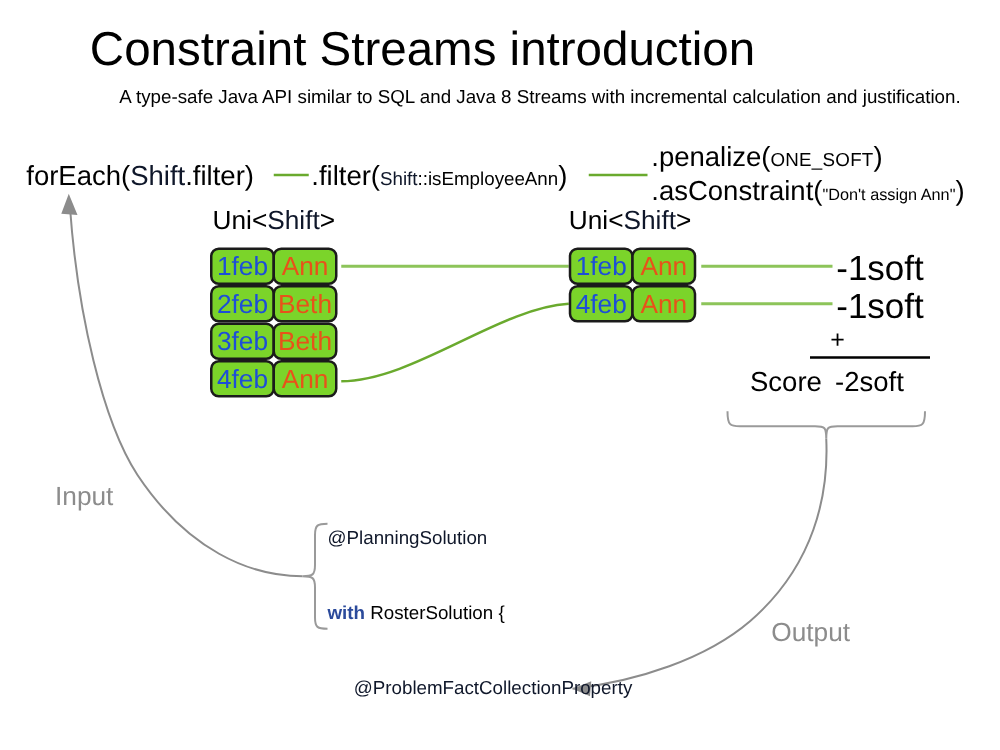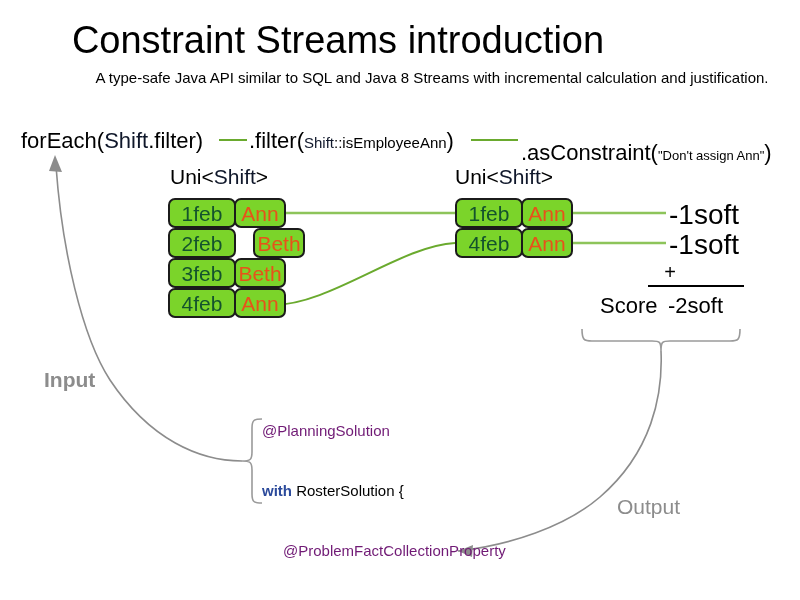--- a/index.html
+++ b/index.html
@@ -58,21 +58,21 @@
     line-height: 26px;
     white-space: nowrap;
   }
   #foreach-expr { left: 21px; top: 128px; }
   #filter-expr  { left: 249px; top: 128px; }
   #penalize-expr  { left: 521px; top: 113px; }
   #constraint-expr { left: 521px; top: 140px; }
 
   .g { color: #0f172a; }
   .kw-class { color: #2b4a9b; font-weight: bold; }
-  .ann { color: #701a75; }
+  .ann { color: #0f172a; }
   .small-caps {
     font-size: 15px;
     letter-spacing: 0.2px;
   }
   .small-str { font-size: 13px; }
   .filter-arg { font-size: 15px; }
 
   
   .uni-label {
     position: absolute;
@@ -94,21 +94,21 @@
     background: #7bd42a;
     border: 2px solid #1b1b1b;
     border-radius: 7px;
     height: 30px;
     display: flex;
     align-items: center;
     justify-content: center;
     font-size: 21px;
     line-height: 21px;
   }
-  .cell-date { width: 68px; color: #14532d; margin-right: -2px; }
+  .cell-date { width: 52px; color: #1d4ed8; margin-right: -2px; }
   .cell-name { width: 52px; color: #e8521a; }
 
   .left-col  { left: 168px; }
   .right-col { left: 455px; }
 
   
   .soft-val {
     position: absolute;
     font-size: 28px;
     line-height: 24px;
@@ -148,21 +148,21 @@
   }
 
   
   .flow-label {
     position: absolute;
     font-size: 21px;
     line-height: 24px;
     color: #8c8c8c;
     white-space: nowrap;
   }
-  #input-label  { left: 44px;  top: 368px; font-weight: bold; }
+  #input-label  { left: 44px;  top: 386px; }
   #output-label { left: 617px; top: 495px; }
 
   
   #code {
     position: absolute;
     left: 262px;
     top: 381px;
     font-size: 15px;
     line-height: 20px;
     white-space: pre;
@@ -206,32 +206,33 @@
     <polygon points="55,155 62,172 49,171" fill="#8c8c8c"></polygon>
   </svg>
 
   <div id="title">Constraint Streams introduction</div>
   <div id="subtitle">A type-safe Java API similar to SQL and Java 8 Streams with incremental calculation and justification.</div>
 
   <div class="pipe" id="foreach-expr"><span>forEach(</span><span class="g">Shift</span><span>.filter)</span></div>
 
   <div class="pipe" id="filter-expr"><span>.filter(</span><span class="g filter-arg">Shift</span><span class="filter-arg">::isEmployeeAnn</span><span>)</span></div>
 
+  <div class="pipe" id="penalize-expr"><span>.penalize(</span><span class="small-caps">ONE_SOFT</span><span>)</span></div>
 
   <div class="pipe" id="constraint-expr"><span>.asConstraint(</span><span class="small-str">"Don't assign Ann"</span><span>)</span></div>
 
   <div class="uni-label" id="uni-left"><span>Uni&lt;</span><span class="g">Shift</span><span>&gt;</span></div>
 
   <div class="uni-label" id="uni-right"><span>Uni&lt;</span><span class="g">Shift</span><span>&gt;</span></div>
 
   <div class="shift-row left-col" style="top:198px;">
     <div class="cell cell-date">1feb</div>
     <div class="cell cell-name">Ann</div>
   </div>
-  <div class="shift-row left-col" style="top:228px;gap:19px;">
+  <div class="shift-row left-col" style="top:228px;">
     <div class="cell cell-date">2feb</div>
     <div class="cell cell-name">Beth</div>
   </div>
   <div class="shift-row left-col" style="top:258px;align-items:center;">
     <div class="cell cell-date">3feb</div>
     <div class="cell cell-name">Beth</div>
   </div>
   <div class="shift-row left-col" style="top:288px;">
     <div class="cell cell-date">4feb</div>
     <div class="cell cell-name">Ann</div>

